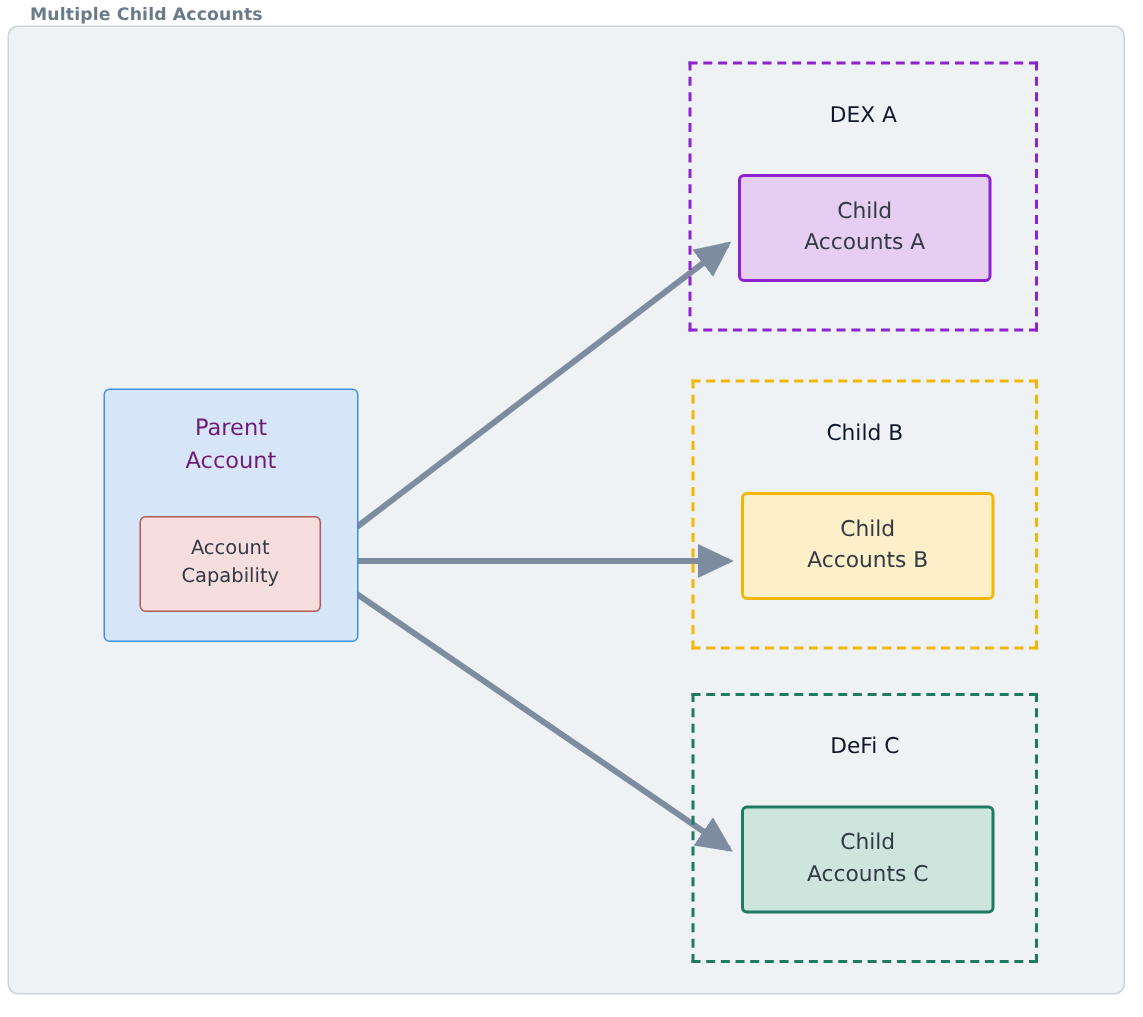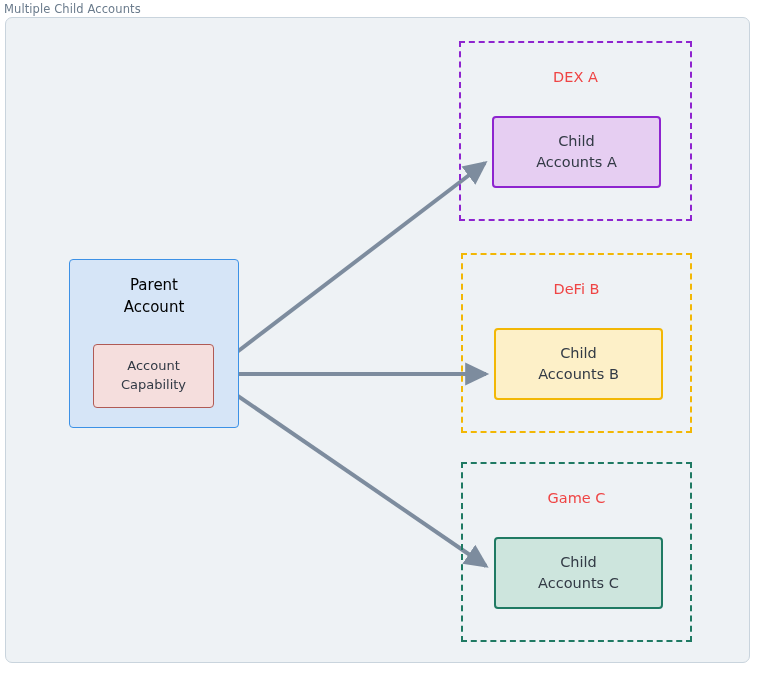--- a/index.html
+++ b/index.html
@@ -18,24 +18,24 @@
   .diagram-wrap {
     position: absolute;
     left: 0; top: 0;
     width: 762px;
     height: 678px;
   }
 
   
   .diagram-title {
     position: absolute;
-    left: 4px;
+    left: 20px;
     top: 2px;
     font-size: 11.5px;
-    font-weight: 400;
+    font-weight: 700;
     color: #6a7b8c;
     letter-spacing: 0.1px;
     white-space: nowrap;
   }
 
   
   .diagram-frame {
     position: absolute;
     left: 5px;
     top: 17px;
@@ -77,21 +77,21 @@
     width: 170px;
     height: 169px;
     background: #d6e5f7;
     border: 1.6px solid #3c91e6;
     justify-content: flex-start;
     padding-top: 15px;
     font-size: 15px;
   }
   .node-parent .node-label {
     font-size: 15px;
-    color: #000000;
+    color: #701a75;
   }
 
   
   .node-capability {
     left: 93px;
     top: 344px;
     width: 121px;
     height: 64px;
     background: #f5dedd;
     border: 1.6px solid #b05a55;
@@ -128,21 +128,21 @@
     position: absolute;
     box-sizing: border-box;
     background: transparent;
   }
   .cluster-title {
     position: absolute;
     left: 0;
     right: 0;
     text-align: center;
     font-size: 14.5px;
-    color: #ef4444;
+    color: #0f172a;
   }
 
   .cluster-dex {
     left: 459px;
     top: 41px;
     width: 233px;
     height: 180px;
     border: 2px dashed #8e24cf;
   }
   .cluster-dex .cluster-title { top: 26px; }
@@ -185,25 +185,25 @@
     <line x1="216" y1="368" x2="485" y2="163" stroke="#7d8c9e" stroke-width="4" marker-end="url(#arrowhead)"></line>
     <line x1="216" y1="374" x2="486" y2="374" stroke="#7d8c9e" stroke-width="4" marker-end="url(#arrowhead)"></line>
     <line x1="216" y1="381" x2="486" y2="566" stroke="#7d8c9e" stroke-width="4" marker-end="url(#arrowhead)"></line>
   </svg>
 
   <div class="cluster cluster-dex">
     <div class="cluster-title">DEX A</div>
   </div>
 
   <div class="cluster cluster-defi">
-    <div class="cluster-title">DeFi B</div>
+    <div class="cluster-title">Child B</div>
   </div>
 
   <div class="cluster cluster-game">
-    <div class="cluster-title">Game C</div>
+    <div class="cluster-title">DeFi C</div>
   </div>
 
   <div class="node node-parent">
     <div class="node-label nowrap">Parent</div>
     <div class="node-label nowrap">Account</div>
   </div>
 
   <div class="node node-capability">
     <div class="nowrap">Account</div>
     <div class="nowrap">Capability</div>

